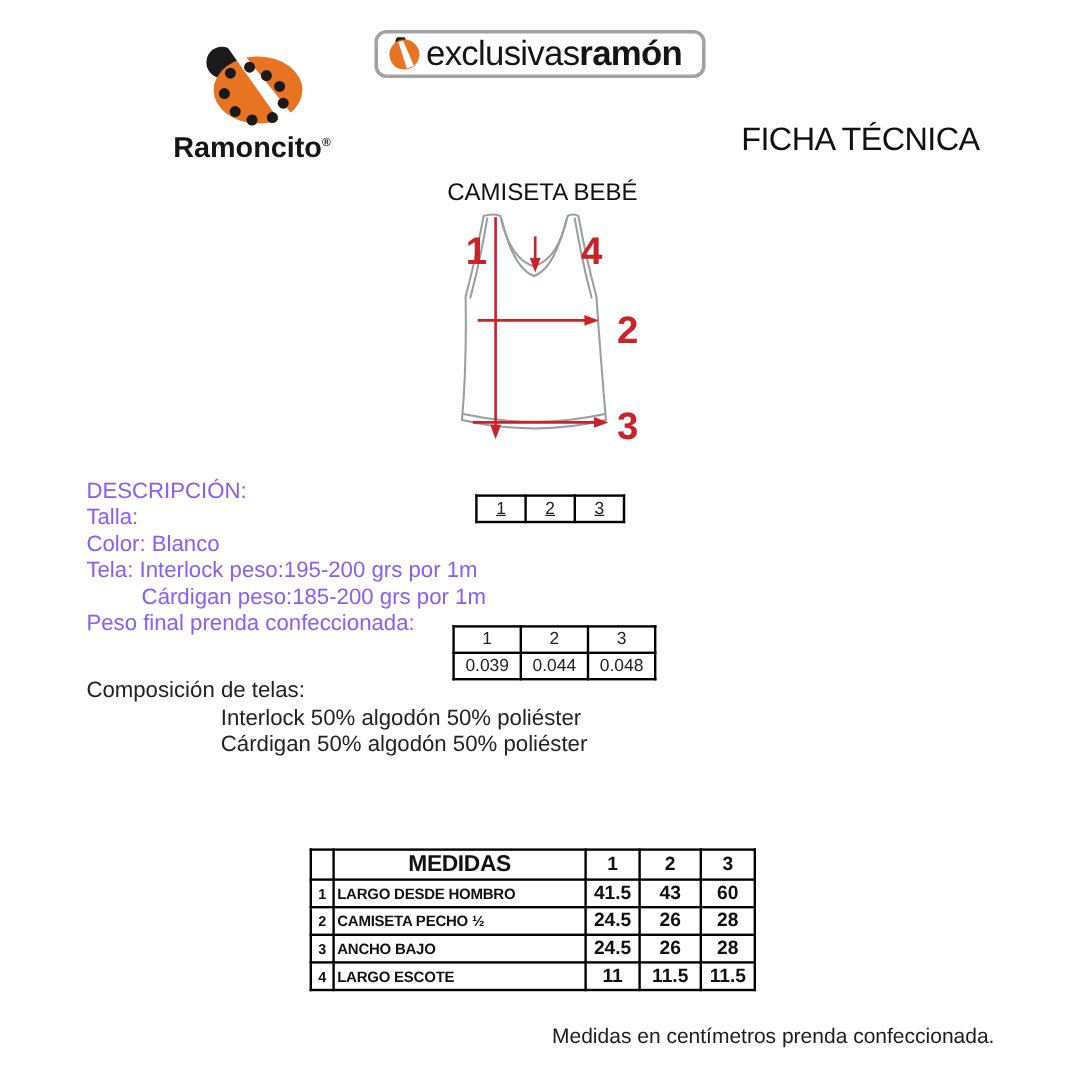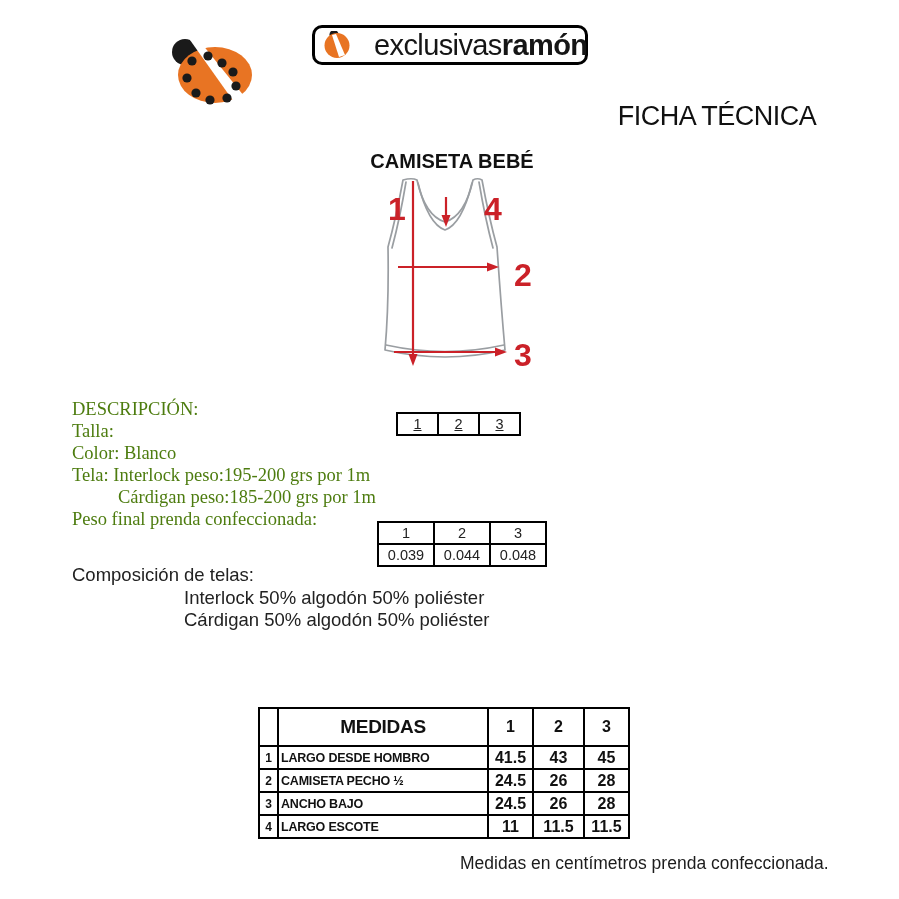--- a/index.html
+++ b/index.html
@@ -6,54 +6,54 @@
   .page{position:relative;width:899px;height:899px;background:#ffffff;overflow:hidden;
         font-family:"Liberation Sans",sans-serif;color:#1c1c1c;}
 
   
   .ramoncito-logo{position:absolute;left:140px;top:36px;width:140px;text-align:center;}
   .ramoncito-logo svg{display:block;margin:0 auto;}
   .ramoncito-name{font-weight:bold;font-size:24px;line-height:26px;color:#151515;margin-top:1px;}
   .ramoncito-name sup{font-size:10px;font-weight:bold;vertical-align:super;}
 
   
-  .er-box{position:absolute;left:312px;top:25px;width:276px;height:40px;border:3px solid #000000;
-          border-radius:10px;display:flex;align-items:center;padding-left:8px;box-sizing:border-box;gap:19px;}
+  .er-box{position:absolute;left:312px;top:25px;width:276px;height:40px;border:3px solid #a3a3a3;
+          border-radius:10px;display:flex;align-items:center;padding-left:8px;box-sizing:border-box;}
   .er-icon{margin-right:4px;flex:0 0 auto;}
   .er-text{font-size:29px;line-height:29px;letter-spacing:-0.6px;color:#151515;white-space:nowrap;}
   .er-light{font-weight:400;}
   .er-bold{font-weight:700;}
 
   .ficha-title{position:absolute;left:598px;top:101px;width:238px;text-align:center;
                font-size:27px;font-weight:normal;letter-spacing:-0.5px;color:#111;}
   .product-title{position:absolute;left:349px;top:150px;width:206px;text-align:center;
-               font-size:20px;font-weight:bold;color:#111;}
+               font-size:20px;font-weight:normal;color:#111;}
 
   .diagram{position:absolute;left:360px;top:170px;width:220px;height:220px;}
   .diagram text{font-family:"Liberation Sans",sans-serif;font-weight:bold;}
 
-  .desc{position:absolute;left:72px;top:398px;font-size:18.5px;line-height:22px;color:#4d7c0f;font-family:Liberation Serif, serif;}
+  .desc{position:absolute;left:72px;top:398px;font-size:18.5px;line-height:22px;color:#8b5cf6;}
   .desc .indent{padding-left:46px;}
 
   .size-table{position:absolute;left:396px;top:412px;border-collapse:collapse;}
   .size-table td{width:39px;height:20px;border:2px solid #000;text-align:center;
                  font-size:14.5px;color:#222;text-decoration:underline;padding:0;}
 
   .weight-table{position:absolute;left:377px;top:521px;border-collapse:collapse;}
   .weight-table td{width:54px;height:20px;border:2px solid #000;text-align:center;
                  font-size:14.5px;color:#222;padding:0;}
 
   .comp{position:absolute;left:72px;top:564px;font-size:18.5px;line-height:22.5px;color:#222;}
   .comp .comp-line{margin-left:112px;}
 
   .medidas{position:absolute;left:258px;top:707px;border-collapse:collapse;table-layout:fixed;}
   .medidas td{border:2px solid #000;padding:0;font-weight:bold;color:#111;
               text-align:center;vertical-align:middle;overflow:hidden;}
   .medidas tr{height:23px;}
-  .medidas tr.mhead{height:38px;}
+  .medidas tr.mhead{height:25px;}
   .medidas .mname{font-size:19px;letter-spacing:-0.3px;}
   .medidas .msize{font-size:16px;}
   .medidas .rnum{font-size:12px;}
   .medidas .rlabel{font-size:12.5px;text-align:left;padding-left:2px;letter-spacing:-0.2px;white-space:nowrap;}
   .medidas .rval{font-size:16px;}
 
   .footer-note{position:absolute;left:460px;top:853px;font-size:17.5px;color:#1c1c1c;white-space:nowrap;}
 </style>
 </head>
 <body>
@@ -70,20 +70,21 @@
           <circle cx="47" cy="42" r="4.6"></circle>
         <circle cx="56" cy="57" r="4.6"></circle>
           <circle cx="70" cy="64" r="4.6"></circle>
         <circle cx="87" cy="62" r="4.6"></circle>
           <circle cx="68" cy="20" r="4.6"></circle>
         <circle cx="82" cy="27" r="4.6"></circle>
           <circle cx="93" cy="36" r="4.6"></circle>
         <circle cx="96" cy="50" r="4.6"></circle>
       </g>
     </svg>
+    <div class="ramoncito-name"><span>Ramoncito</span><sup>®</sup></div>
   </div>
 
   <div class="er-box">
     <svg class="er-icon" width="28" height="28" viewBox="0 0 28 28">
       <circle cx="11" cy="3.5" r="4.5" fill="#1a1a1a"></circle>
       <circle cx="14" cy="14.5" r="12.5" fill="#e87423"></circle>
       <path d="M9,4 L13,3 L22,24 L16,26 Z" fill="#ffffff"></path>
     </svg>
     <div class="er-text"><span class="er-light">exclusivas</span><span class="er-bold">ramón</span></div>
   </div>
@@ -174,21 +175,21 @@
       <td class="mname">MEDIDAS</td>
       <td class="msize">1</td>
       <td class="msize">2</td>
       <td class="msize">3</td>
     </tr>
     <tr>
       <td class="rnum">1</td>
       <td class="rlabel">LARGO DESDE HOMBRO</td>
       <td class="rval">41.5</td>
       <td class="rval">43</td>
-      <td class="rval">45</td>
+      <td class="rval">60</td>
     </tr>
     <tr>
       <td class="rnum">2</td>
       <td class="rlabel">CAMISETA PECHO ½</td>
       <td class="rval">24.5</td>
       <td class="rval">26</td>
       <td class="rval">28</td>
     </tr>
     <tr>
       <td class="rnum">3</td>

